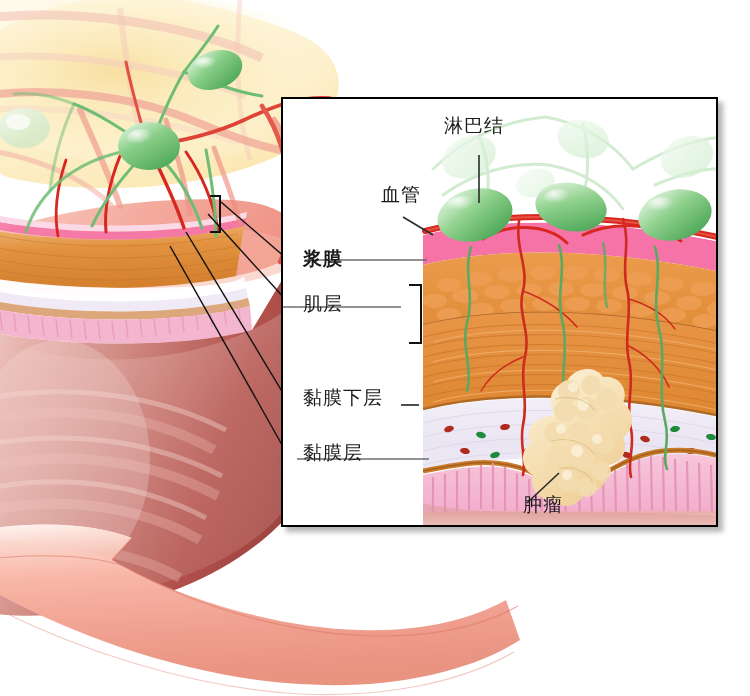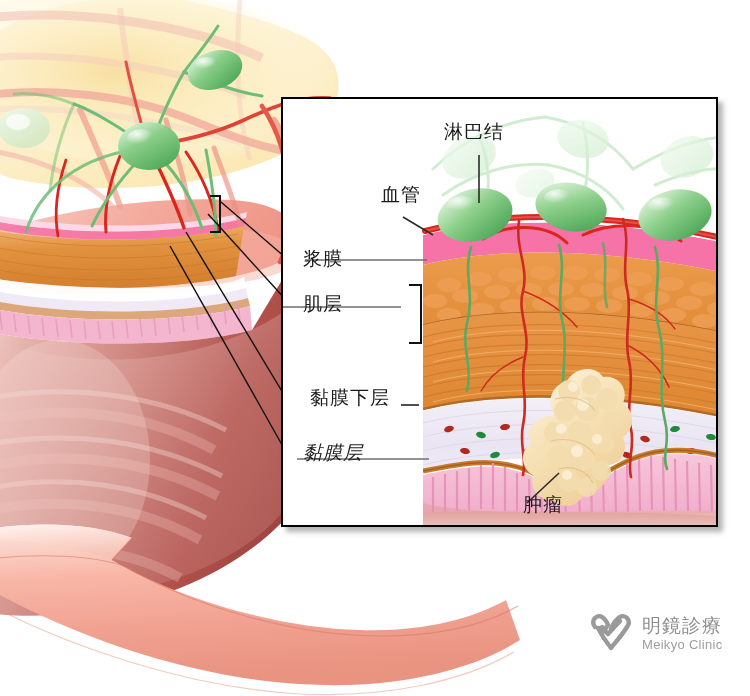--- a/index.html
+++ b/index.html
@@ -22,26 +22,26 @@
     overflow:hidden;
   }
   #inset-art { position:absolute; left:0; top:0; width:433px; height:426px; }
 
   
   .label {
     position:absolute; color:#1a1a1a; white-space:nowrap;
     font-family:"DejaVu Sans","Liberation Sans",sans-serif;
     font-size:19px; line-height:19px; letter-spacing:1px;
   }
-  .lbl-lymph { left:444px; top:124px;font-family:Liberation Mono, monospace; }
+  .lbl-lymph { left:444px; top:116px; }
   .lbl-vessel{ left:381px; top:185px; }
-  .lbl-serosa{ left:303px; top:249px; }
+  .lbl-serosa{ left:303px; top:249px;font-weight:bold; }
   .lbl-muscle{ left:303px; top:294px; }
-  .lbl-submuc{ left:310px; top:388px; }
-  .lbl-mucosa{ left:303px; top:443px;font-style:italic; }
+  .lbl-submuc{ left:303px; top:388px; }
+  .lbl-mucosa{ left:303px; top:443px; }
   .lbl-tumor { left:499px; top:495px;margin-left:24px; }
 
   
   #brand { position:absolute; left:589px; top:614px; display:flex; align-items:center; gap:9px; }
   #brand-text { display:flex; flex-direction:column; line-height:1; }
   #brand-cn {
     font-family:"DejaVu Sans","Liberation Sans",sans-serif;
     font-size:19px; color:#8f8f8f; letter-spacing:1px;
   }
   #brand-en {
@@ -535,26 +535,14 @@
   </div>
 
   <div class="label lbl-lymph">淋巴结</div>
   <div class="label lbl-vessel">血管</div>
   <div class="label lbl-serosa">浆膜</div>
   <div class="label lbl-muscle">肌层</div>
   <div class="label lbl-submuc">黏膜下层</div>
   <div class="label lbl-mucosa">黏膜层</div>
   <div class="label lbl-tumor">肿瘤</div>
 
-  <div id="brand">
-    <svg width="44" height="38" viewBox="0 0 44 38" xmlns="http://www.w3.org/2000/svg">
-      <path d="M6,13 C1,6 8,0 13,3 C16,5 18,8 19,11 L14,18 L10,14" fill="none" stroke="#9a9a9a" stroke-width="4.4" stroke-linecap="round" stroke-linejoin="round"></path>
-      <path d="M38,13 C43,6 36,0 31,3 C27,5.5 24,10 22,15" fill="none" stroke="#9a9a9a" stroke-width="4.4" stroke-linecap="round" stroke-linejoin="round"></path>
-      <path d="M9,14 C13,22 18,29 22,34 C26,29 33,21 38,13" fill="none" stroke="#9a9a9a" stroke-width="4.4" stroke-linecap="round" stroke-linejoin="round"></path>
-      <path d="M13,13 L19,20 L31,7" fill="none" stroke="#9a9a9a" stroke-width="4.4" stroke-linecap="round" stroke-linejoin="round"></path>
-    </svg>
-    <div id="brand-text">
-      <div id="brand-cn">明鏡診療</div>
-      <div id="brand-en">Meikyo Clinic</div>
-    </div>
-  </div>
 
 </div>
 
 </body></html>

